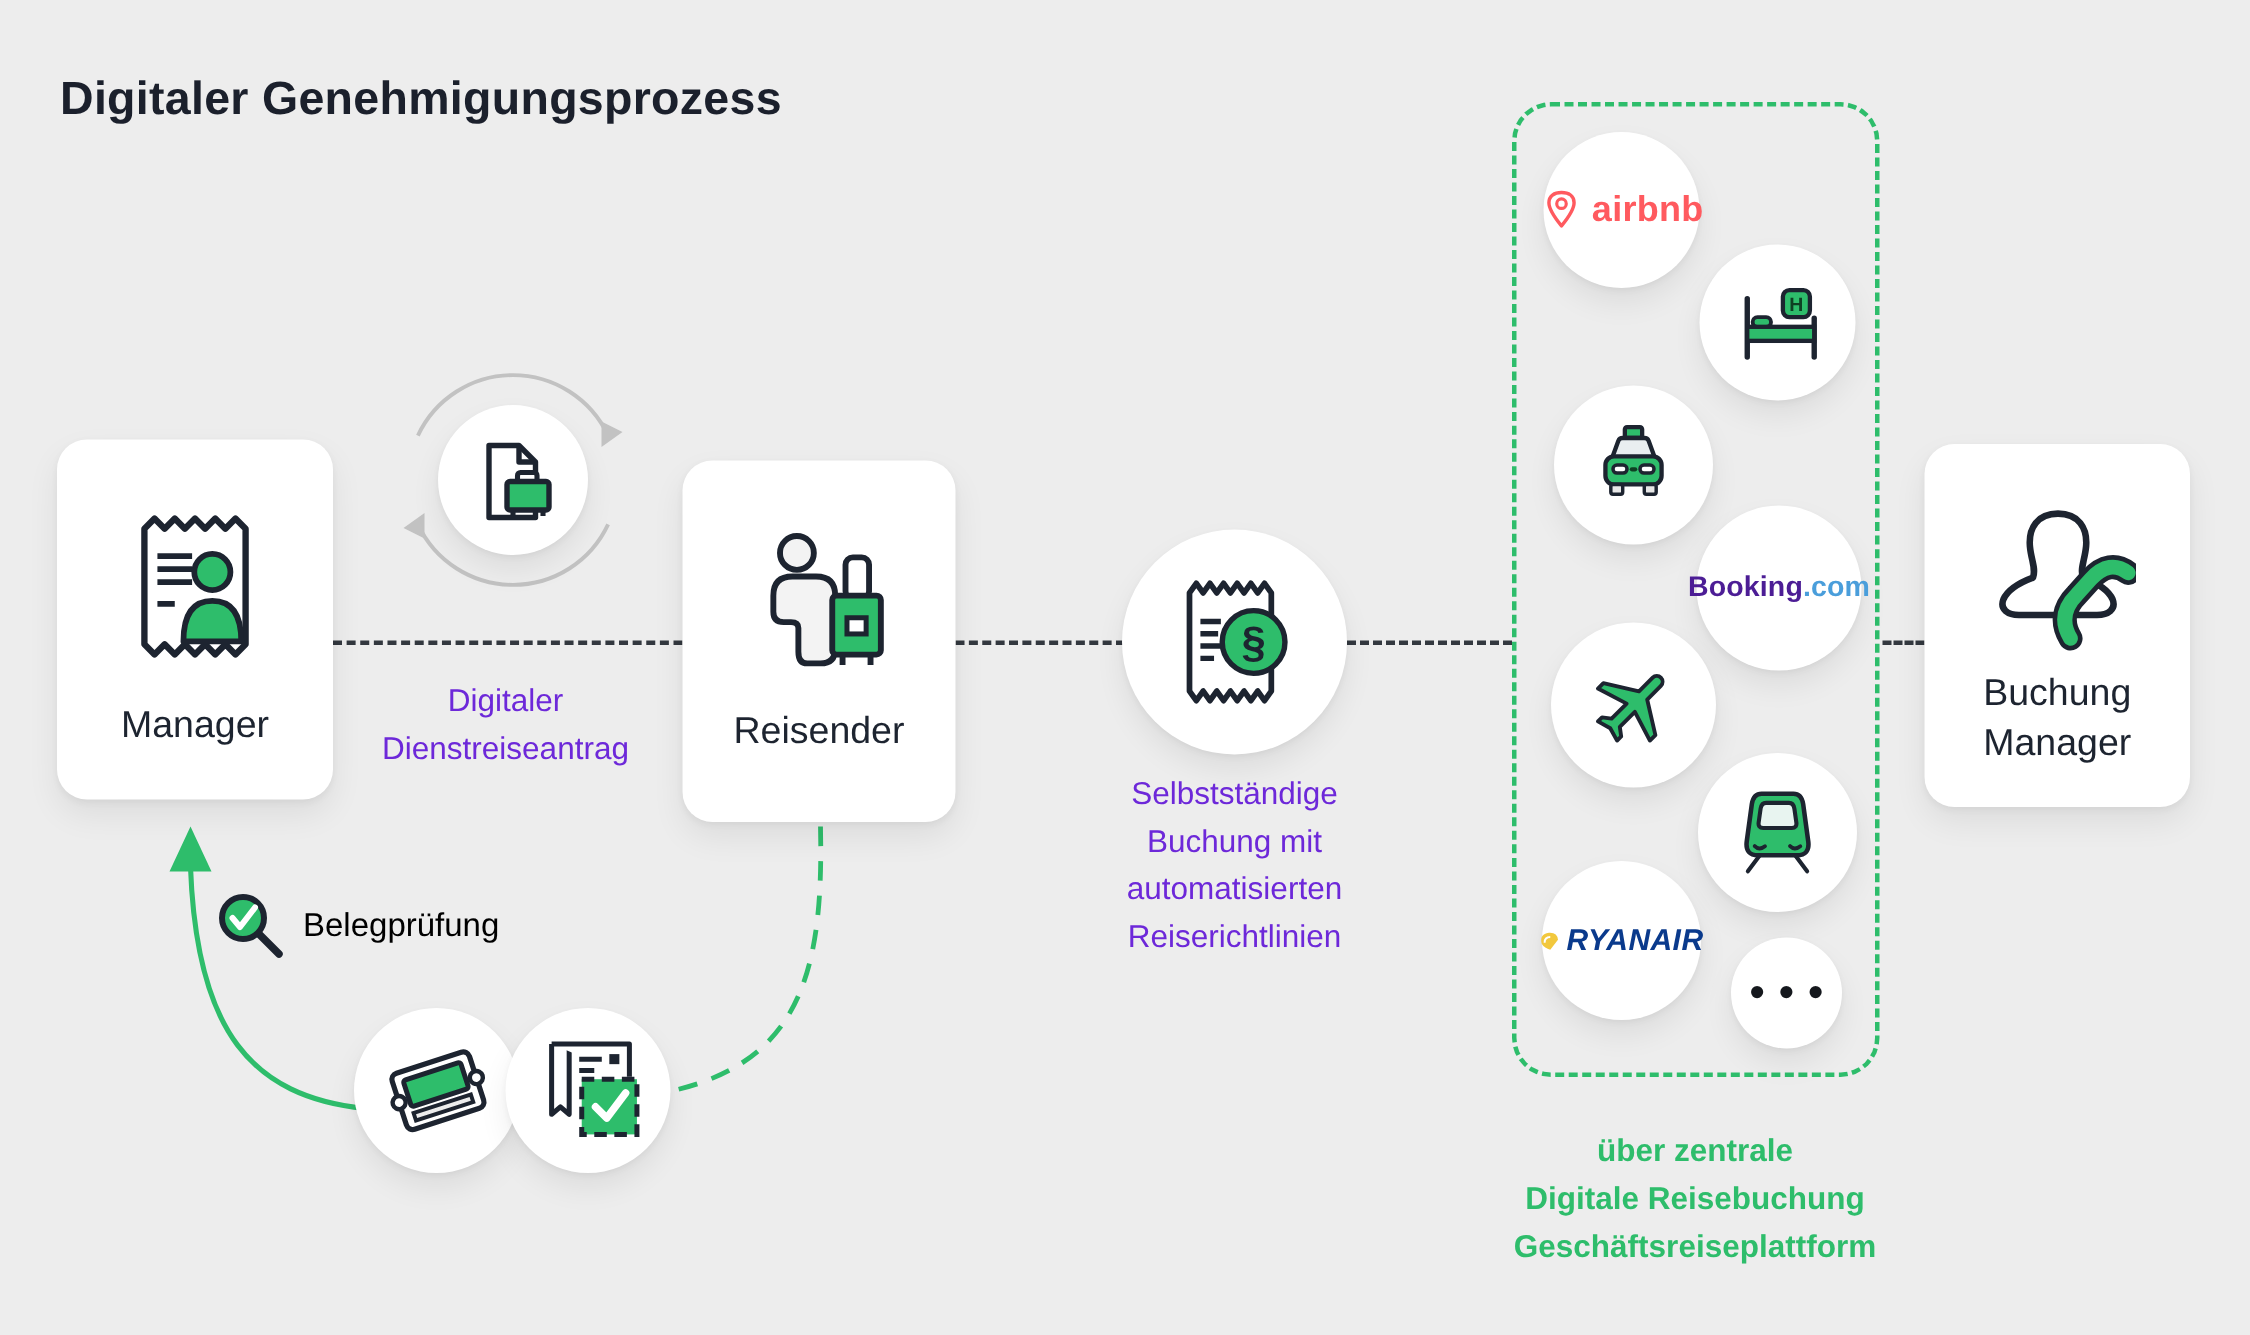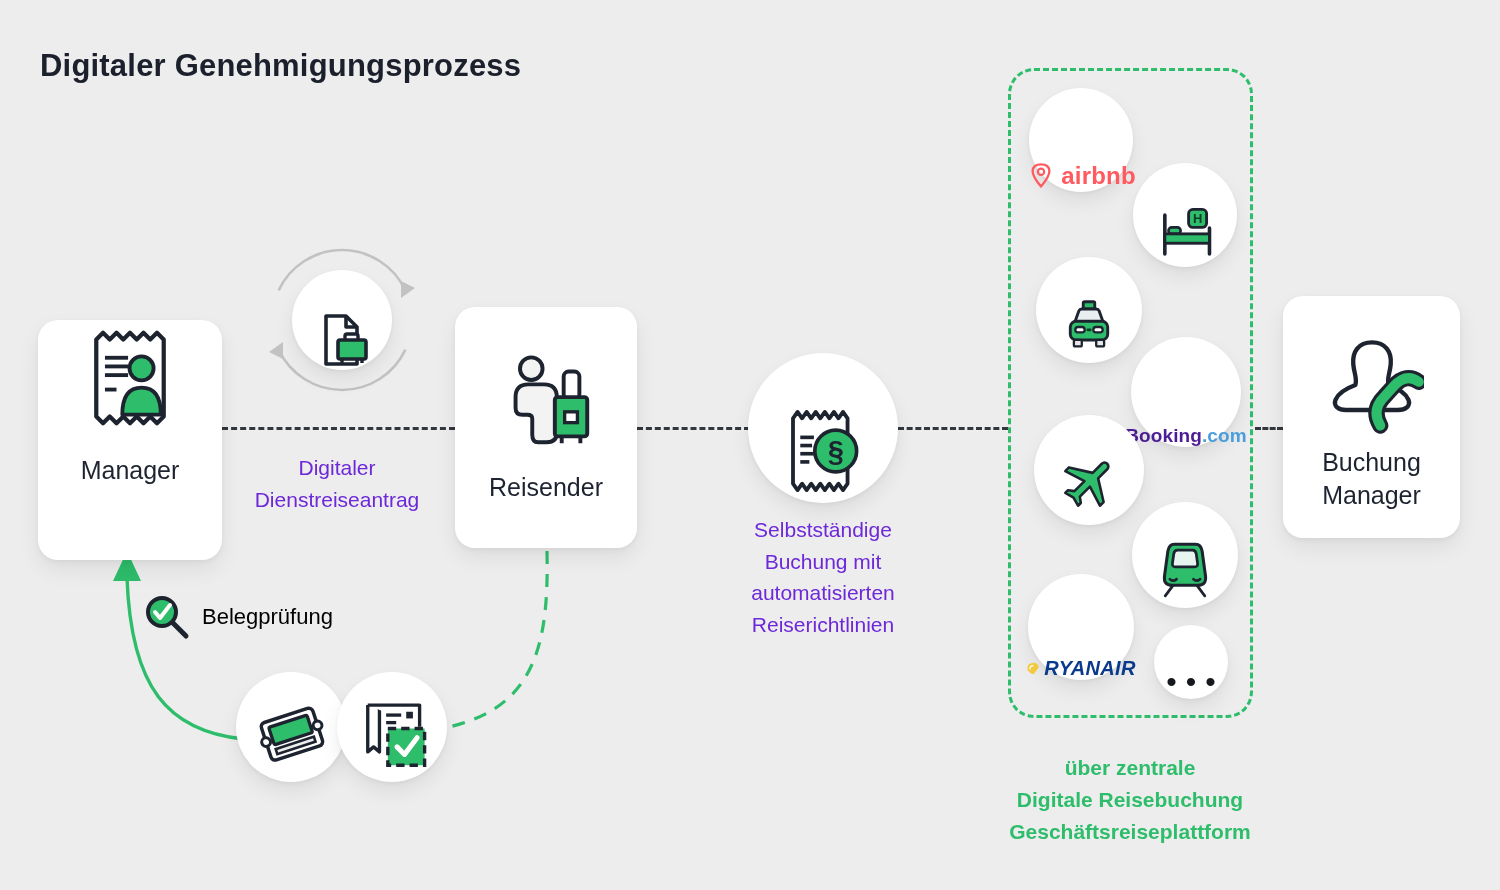--- a/index.html
+++ b/index.html
@@ -21,32 +21,32 @@
   
   .card {
     position:absolute; background:#fff; border-radius:20px;
     box-shadow:0 10px 22px rgba(0,0,0,.07), 0 2px 5px rgba(0,0,0,.05);
     display:flex; flex-direction:column; align-items:center;
     z-index:3;
   }
   .card .label {
     font-size:25px; color:#1d2430; text-align:center; line-height:1.3;
   }
-  .card-manager  { left:38px;  top:320px; width:184px; height:240px; }
+  .card-manager  { left:38px;  top:293px; width:184px; height:240px; padding-top:40px; }
   .card-reisender{ left:455px; top:307px; width:182px; height:241px; padding-top:44px; }
   .card-tm       { left:1283px;top:296px; width:177px; height:242px; padding-top:36px; }
   .card-manager .label   { margin-top:18px; }
   .card-reisender .label { margin-top:16px; }
   .card-tm .label        { margin-top:10px; }
 
   
   .circle {
     position:absolute; background:#fff; border-radius:50%;
     box-shadow:0 10px 20px rgba(0,0,0,.07), 0 2px 4px rgba(0,0,0,.05);
-    display:flex; align-items:flex-end; justify-content:center;
+    display:flex; align-items:center; justify-content:center;
     z-index:2;
   }
 
   
   .dash {
     position:absolute; height:0; border-top:3px dashed #33383f; z-index:1;
   }
 
   .conn-label {
     position:absolute; font-size:21px; line-height:1.5; text-align:center;

